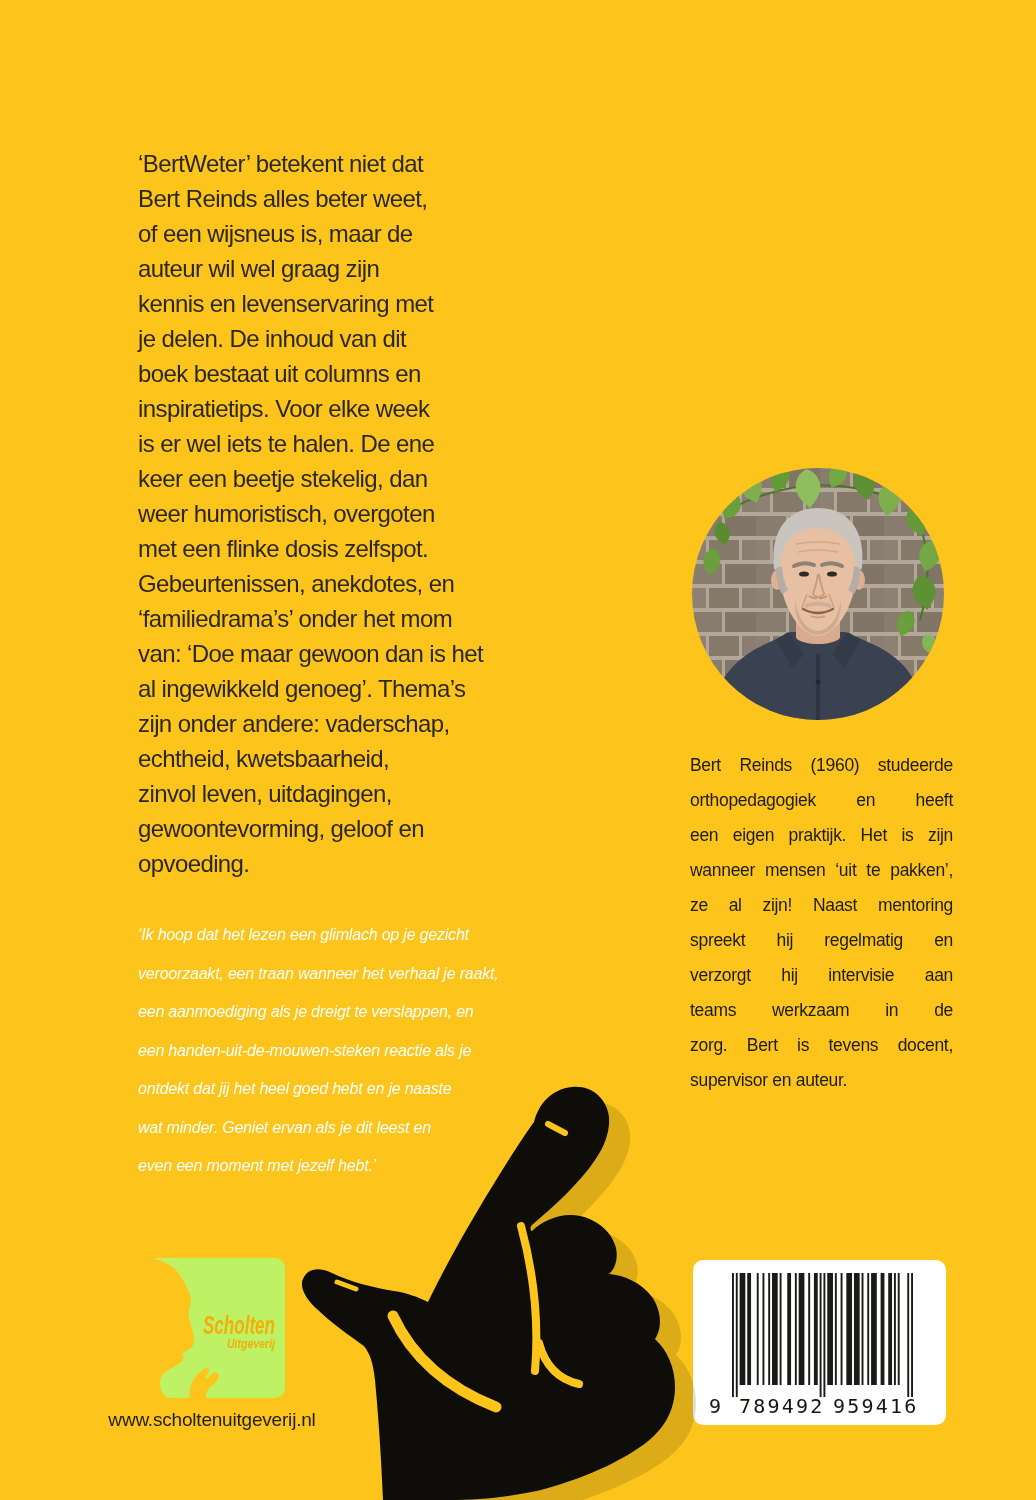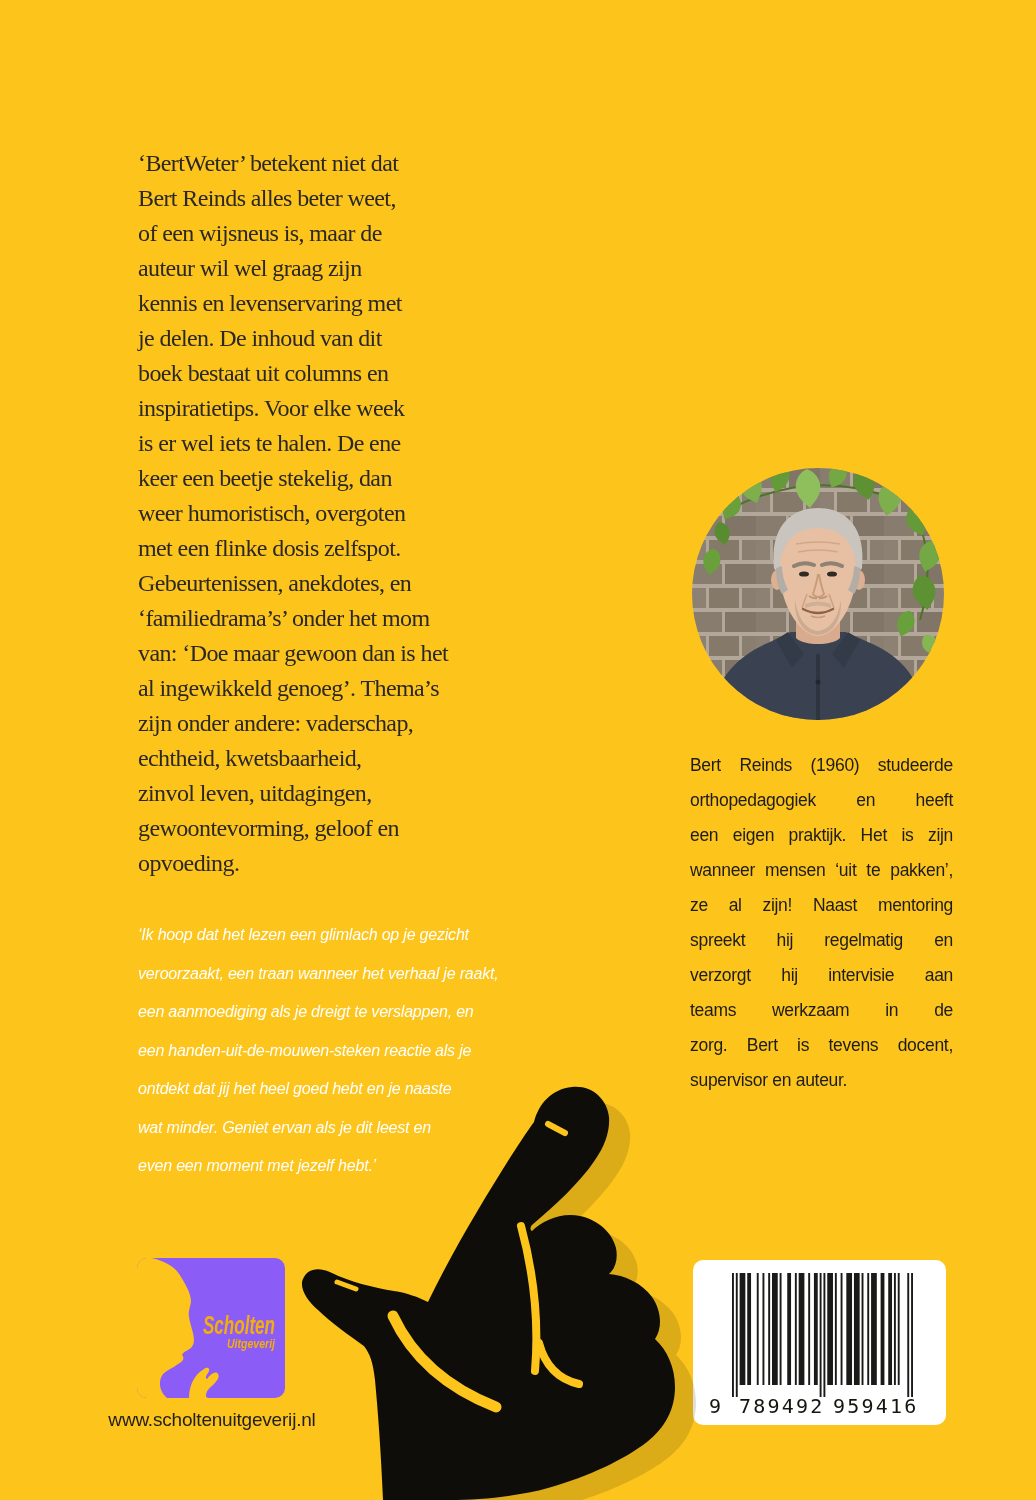--- a/index.html
+++ b/index.html
@@ -3,42 +3,42 @@
 <meta charset="utf-8">
 <style>
   html,body{margin:0;padding:0;background:#888;}
   .cover{
     position:relative;width:1036px;height:1500px;overflow:hidden;
     background:#fdc51c;
     font-family:"Liberation Sans",sans-serif;
   }
   .blurb{
     position:absolute;left:138px;top:146px;width:495px;
-    font-family:Liberation Serif, serif;
+    font-family:Liberation Sans, sans-serif;
     font-size:24px;line-height:35px;letter-spacing:-0.6px;
     color:#2b2722;white-space:pre-line;
   }
   .quote{
     position:absolute;left:138px;top:916px;width:505px;
     font-style:italic;font-size:16px;line-height:38.5px;letter-spacing:-0.2px;
     color:#ffffff;white-space:pre-line;
   }
   .photo{
     position:absolute;left:692px;top:468px;width:252px;height:252px;
     border-radius:50%;overflow:hidden;
   }
   .bio{
     position:absolute;left:690px;top:748px;width:263px;
     font-size:17.5px;line-height:35px;letter-spacing:-0.3px;color:#1d1c19;
   }
   .bio .jline{text-align:justify;text-align-last:justify;white-space:nowrap;}
   .bio .jline:last-child{text-align-last:left;}
   .logo-box{
     position:absolute;left:137px;top:1258px;width:148px;height:140px;
-    background:#8b5cf6;border-radius:10px;overflow:hidden;
+    background:#bef264;border-radius:10px;overflow:hidden;
   }
   .url{
     position:absolute;left:87px;top:1409px;width:250px;text-align:center;
     font-size:19px;letter-spacing:-0.2px;color:#201f1b;
   }
   .barcode-box{
     position:absolute;left:693px;top:1260px;width:253px;height:165px;
     background:#ffffff;border-radius:10px;
   }
   .bc-digit{

